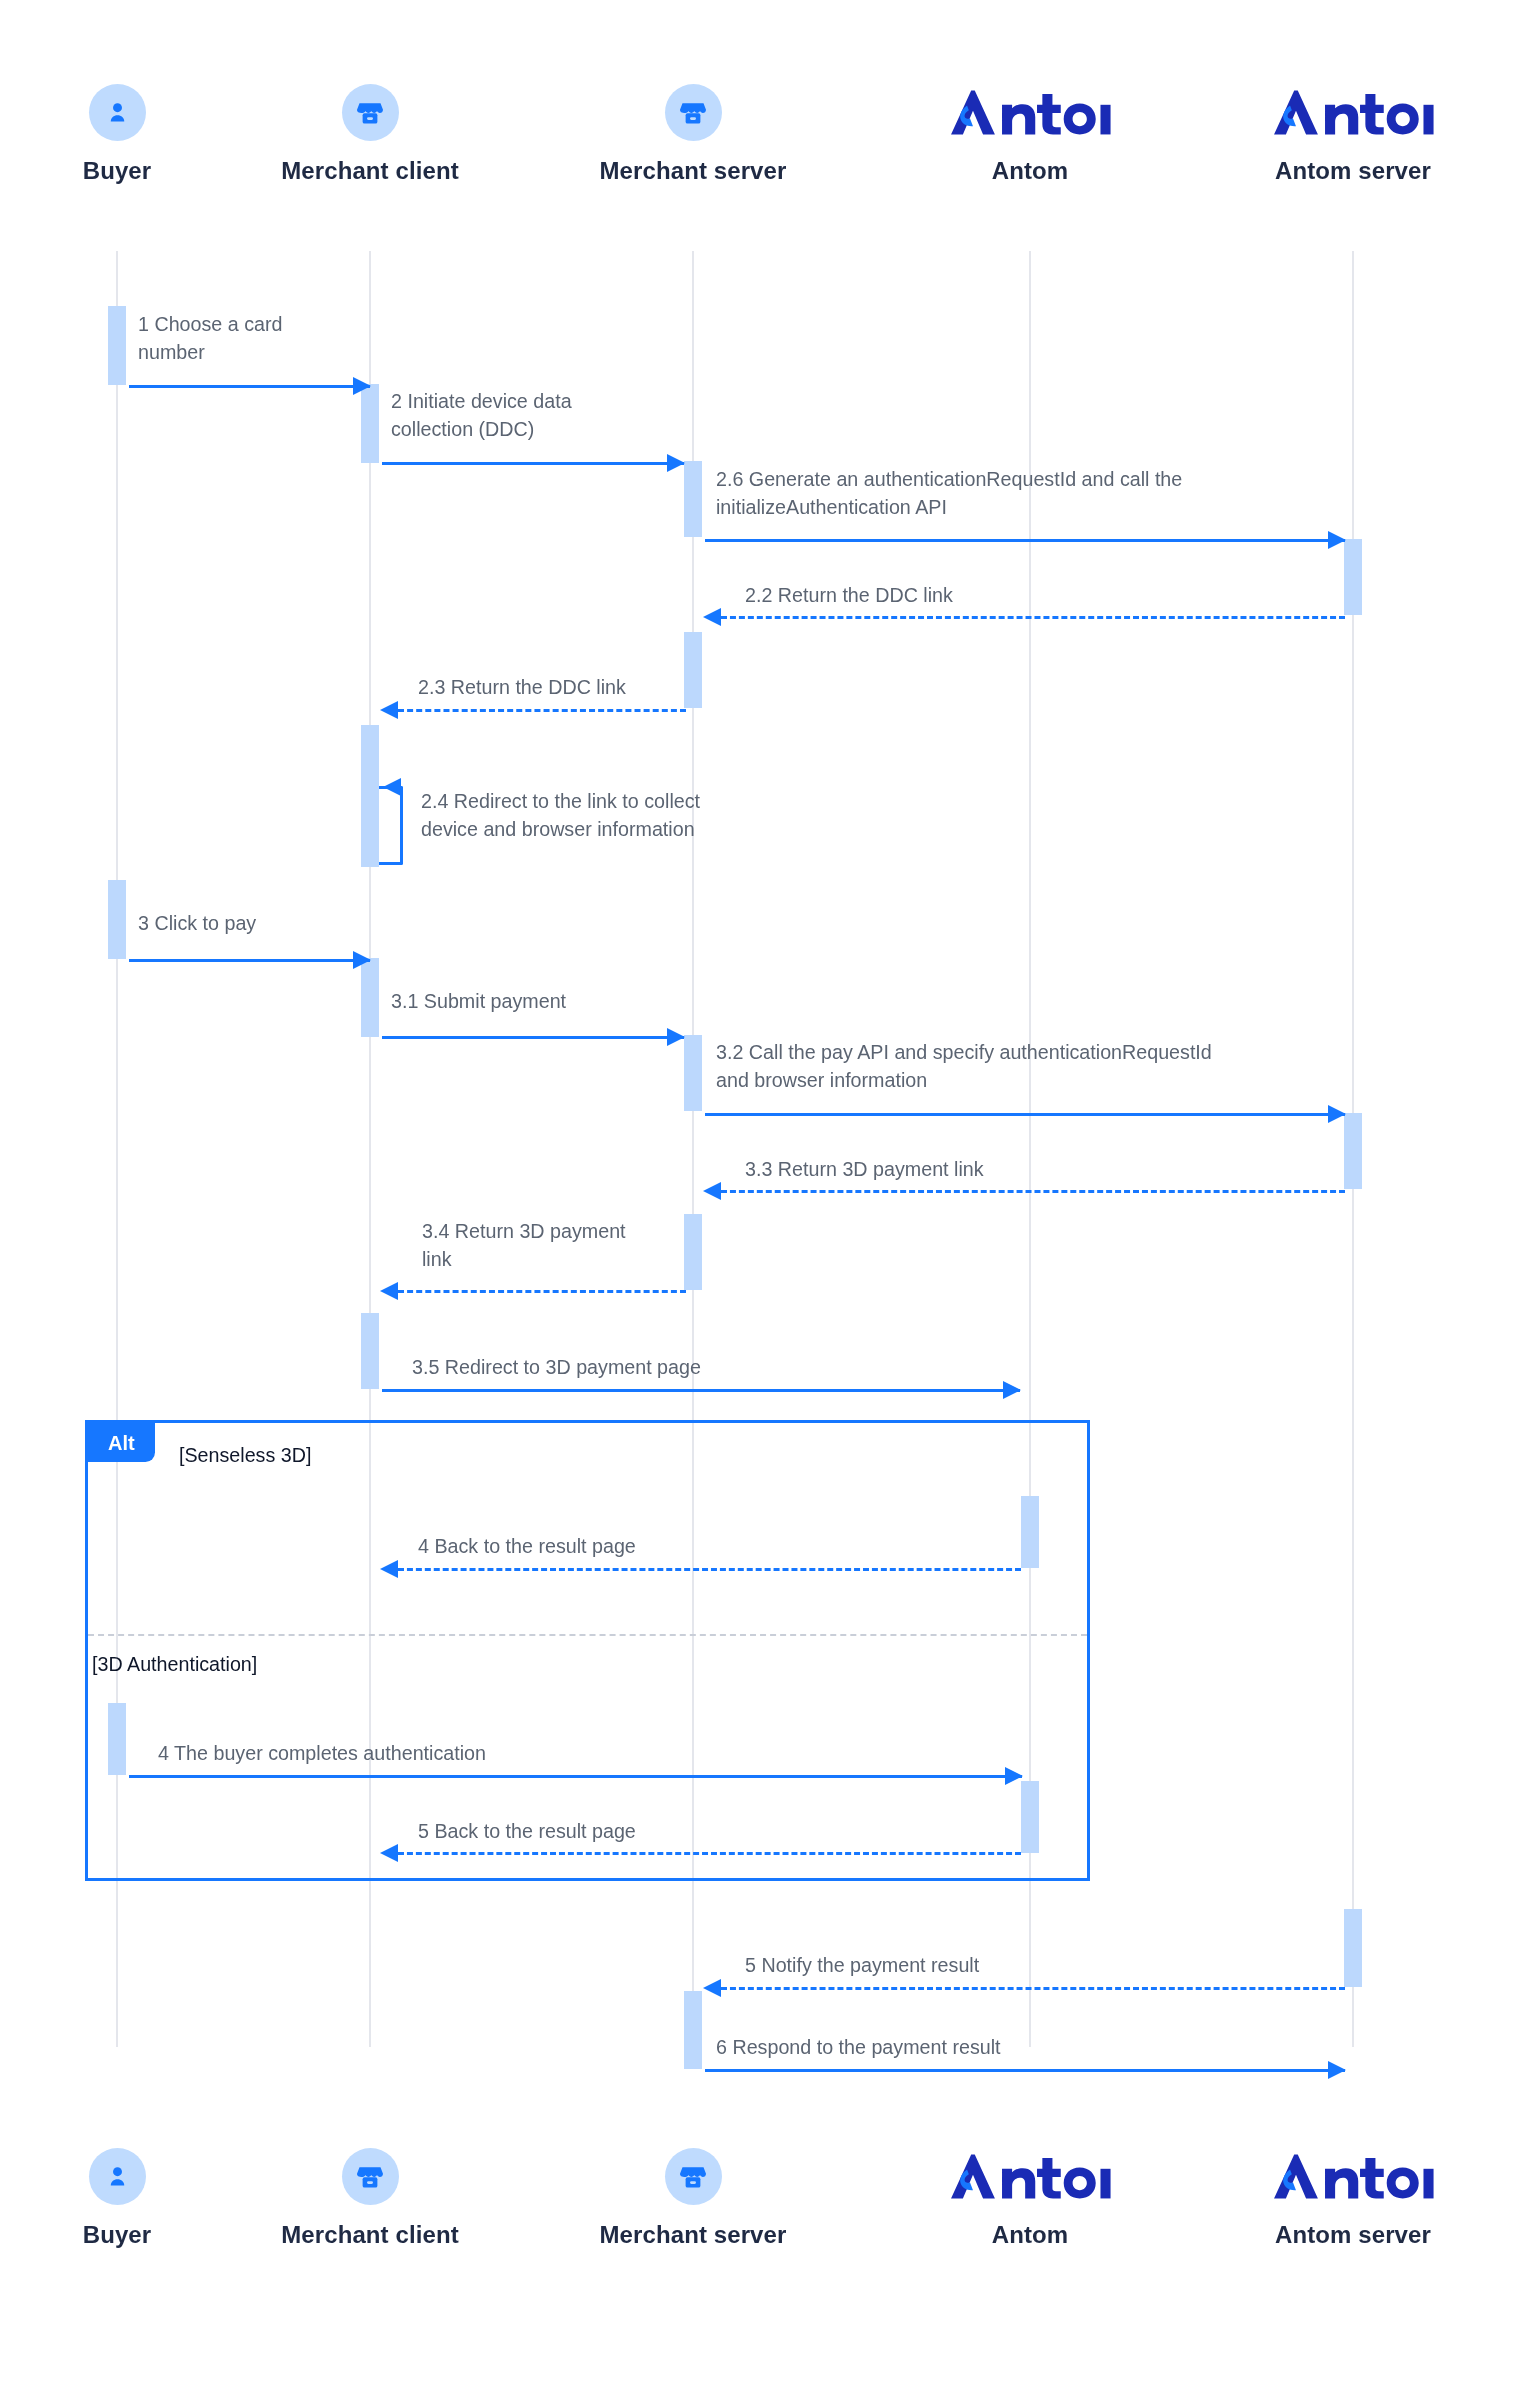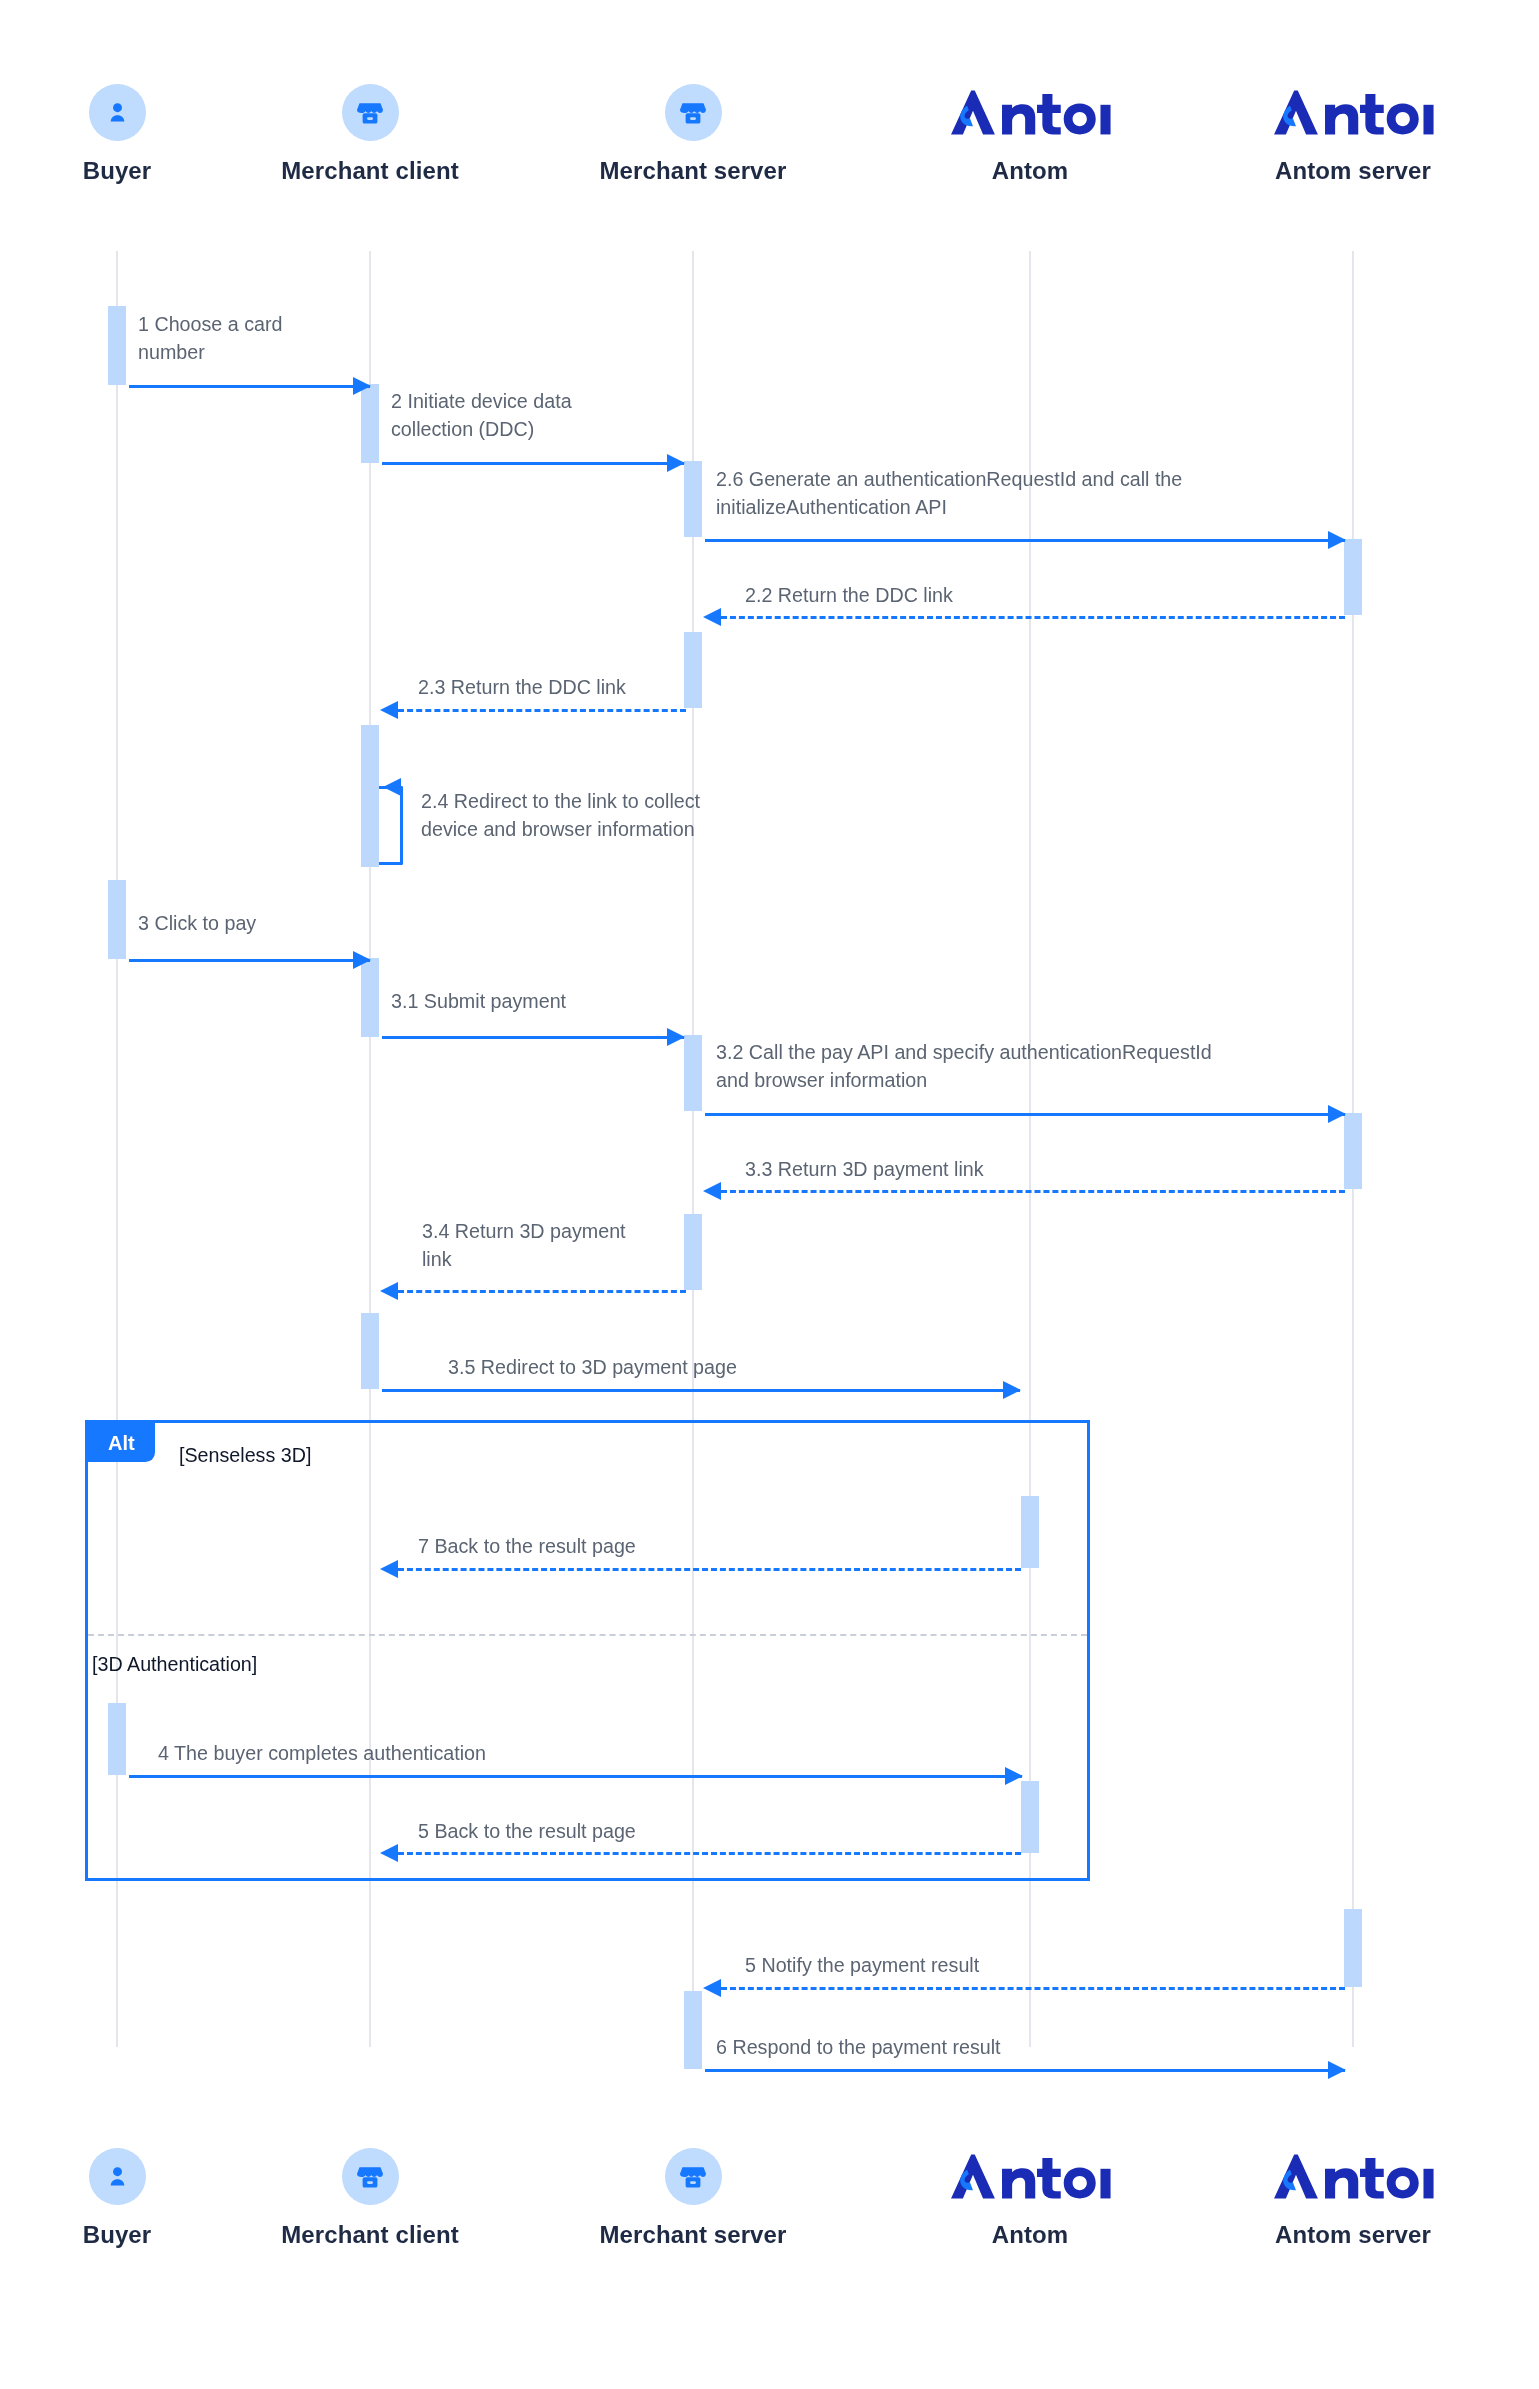--- a/index.html
+++ b/index.html
@@ -275,27 +275,27 @@
     <div class="line" style="left:16.7px; width:288px;"></div>
     <div class="head"></div>
   </div>
   <div class="mlabel" style="left:422px; top:1218px; width:239px;">3.4 Return 3D payment
 link</div>
 
   <div class="msg right" style="left:382px; top:1389px; width:638px;">
     <div class="line" style="width:638px;"></div>
     <div class="head"></div>
   </div>
-  <div class="mlabel" style="left:412px; top:1354px; width:537px;margin-left:36px;">3.5 Redirect to 3D payment page</div>
+  <div class="mlabel" style="left:412px; top:1354px; width:537px;">3.5 Redirect to 3D payment page</div>
 
   <div class="msg left dashed" style="left:381px; top:1568px; width:640px;">
     <div class="line" style="left:16.7px; width:623px;"></div>
     <div class="head"></div>
   </div>
-  <div class="mlabel" style="left:418px; top:1533px; width:477px;">7 Back to the result page</div>
+  <div class="mlabel" style="left:418px; top:1533px; width:477px;">4 Back to the result page</div>
 
   <div class="msg right" style="left:129px; top:1775px; width:893px;">
     <div class="line" style="width:893px;"></div>
     <div class="head"></div>
   </div>
   <div class="mlabel" style="left:158px; top:1740px; width:656px;">4 The buyer completes authentication</div>
 
   <div class="msg left dashed" style="left:381px; top:1852px; width:640px;">
     <div class="line" style="left:16.7px; width:623px;"></div>
     <div class="head"></div>

